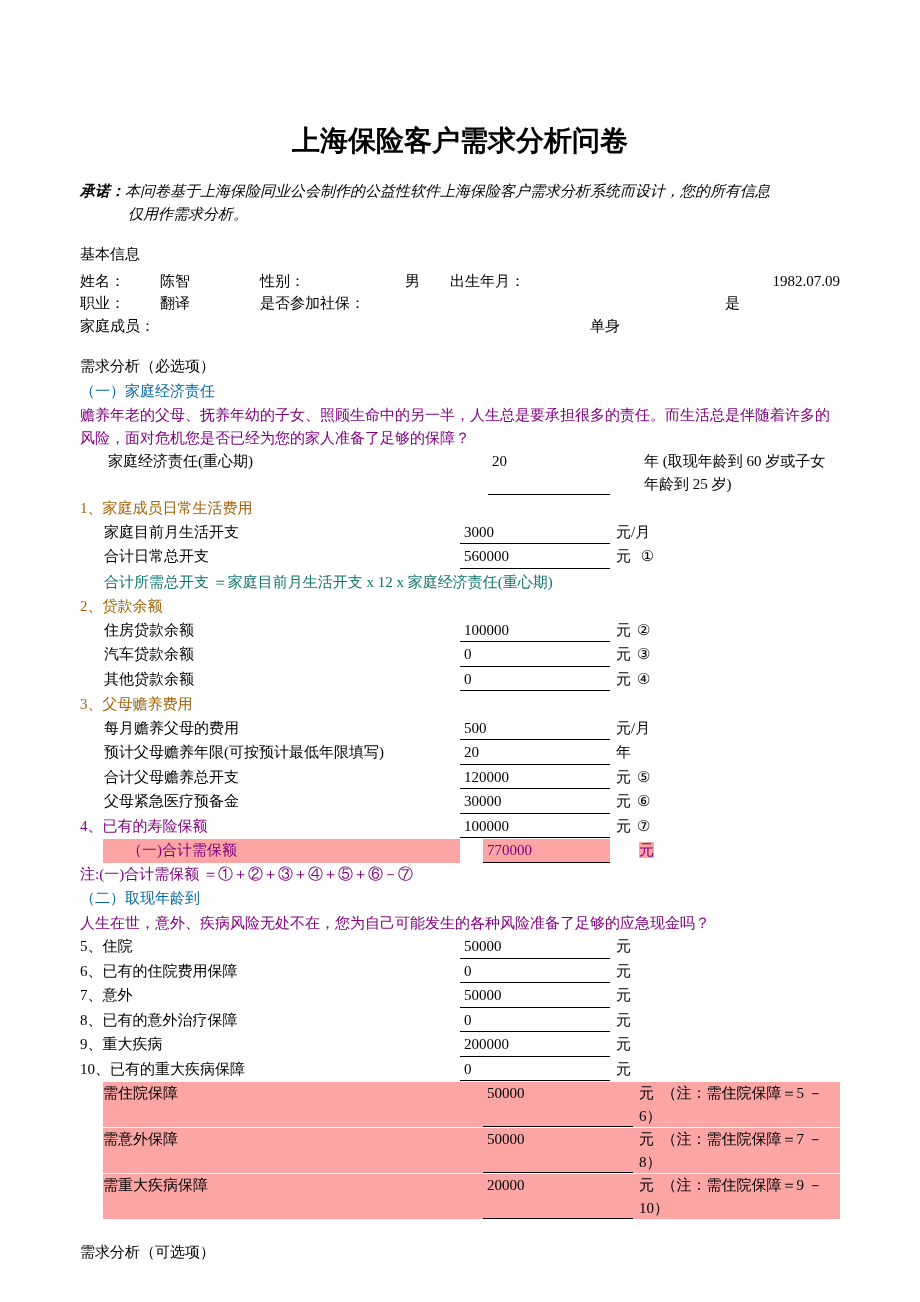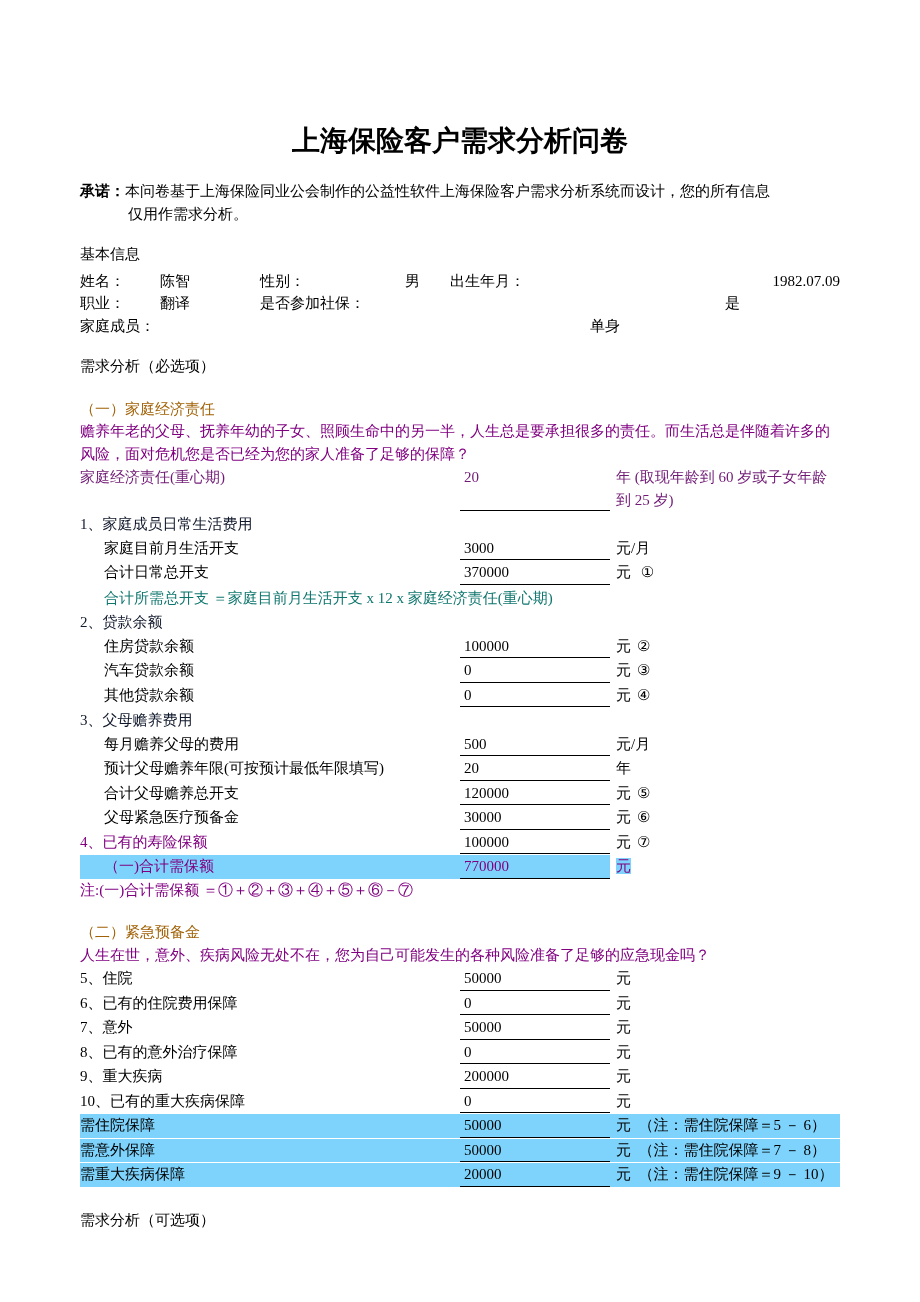--- a/index.html
+++ b/index.html
@@ -11,56 +11,56 @@
       width: 920px;
       padding: 120px 80px 60px 80px;
       line-height: 1.5;
     }
     .title {
       text-align: center;
       font-size: 28px;
       font-weight: bold;
       margin-bottom: 18px;
     }
-    .promise { margin-bottom: 18px; }
+    .promise { margin-bottom: 18px; font-style: italic; }
     .promise .label { font-weight: bold; display: inline; }
     .promise .indent { padding-left: 48px; }
     .section-head {
       font-weight: normal;
       margin-top: 10px;
       margin-bottom: 4px;
     }
     .grid-row { display: grid; }
     .basic-row1 { grid-template-columns: 60px 120px 70px 120px 110px auto; }
     .basic-row2 { grid-template-columns: 60px 120px 130px auto; }
     .basic-row3 { grid-template-columns: 180px auto; }
     .basic-row1 .val-name { text-align: left; padding-left: 20px; }
     .basic-row1 .val-gender { text-align: right; padding-right: 30px; }
     .basic-row1 .val-dob { text-align: right; padding-right: 0; }
     .basic-row2 .val-occ { text-align: left; padding-left: 20px; }
     .basic-row2 .val-si { text-align: right; padding-right: 0; width: 350px; }
     .basic-row3 .val-fam { text-align: center; padding-left: 110px; }
     .purple { color: #800080; }
-    .gray { color: #701a75; }
+    .gray { color: #000000; margin-left: 28px; }
     .line {
       display: grid;
       grid-template-columns: 380px 150px auto;
       margin-top: 1px;
     }
     .line .label { padding-left: 24px; }
     .line .label-top { padding-left: 0; }
     .line .value {
       border-bottom: 1px solid #000;
       padding: 0 4px;
     }
     .line .unit { padding-left: 6px; }
-    .yellow { background: #7dd3fc; }
-    .num-item { color: #0f172a; margin-top: 2px; }
+    .yellow { background: #fca5a5; margin-left: 23px; }
+    .num-item { color: #a16207; margin-top: 2px; }
     .formula { color: #0f766e; padding-left: 24px; margin-top: 2px; }
-    .sub { color: #a16207; margin-top: 20px; }
+    .sub { color: #0369a1; margin-top: 4px; font-family: Liberation Mono, monospace; }
     .circ { display: inline-block; width: 18px; text-align: center; }
   </style>
 </head>
 <body>
 
 <div class="title">上海保险客户需求分析问卷</div>
 
 <div class="promise">
   <span class="label">承诺：</span><span>本问卷基于上海保险同业公会制作的公益性软件上海保险客户需求分析系统而设计，您的所有信息</span>
   <div class="indent">仅用作需求分析。</div>
@@ -97,21 +97,21 @@
 </div>
 
 <div class="num-item">1、家庭成员日常生活费用</div>
 <div class="line">
   <div class="label">家庭目前月生活开支</div>
   <div class="value">3000</div>
   <div class="unit">元/月</div>
 </div>
 <div class="line">
   <div class="label">合计日常总开支</div>
-  <div class="value">370000</div>
+  <div class="value">560000</div>
   <div class="unit"><span>元</span>&nbsp;&nbsp;<span class="circ">①</span></div>
 </div>
 <div class="formula">合计所需总开支 ＝家庭目前月生活开支 x 12 x 家庭经济责任(重心期)</div>
 
 <div class="num-item">2、贷款余额</div>
 <div class="line">
   <div class="label">住房贷款余额</div>
   <div class="value">100000</div>
   <div class="unit"><span>元</span>&nbsp;<span class="circ">②</span></div>
 </div>
@@ -154,21 +154,21 @@
   <div class="unit"><span>元</span>&nbsp;<span class="circ">⑦</span></div>
 </div>
 
 <div class="line">
   <div class="label purple yellow">（一)合计需保额</div>
   <div class="value purple yellow">770000</div>
   <div class="unit"><span class="purple yellow">元</span></div>
 </div>
 <div class="purple">注:(一)合计需保额 ＝①＋②＋③＋④＋⑤＋⑥－⑦</div>
 
-<div class="sub">（二）紧急预备金</div>
+<div class="sub">（二）取现年龄到</div>
 <div class="purple">人生在世，意外、疾病风险无处不在，您为自己可能发生的各种风险准备了足够的应急现金吗？</div>
 <div class="line">
   <div class="label-top">5、住院</div>
   <div class="value">50000</div>
   <div class="unit">元</div>
 </div>
 <div class="line">
   <div class="label-top">6、已有的住院费用保障</div>
   <div class="value">0</div>
   <div class="unit">元</div>

